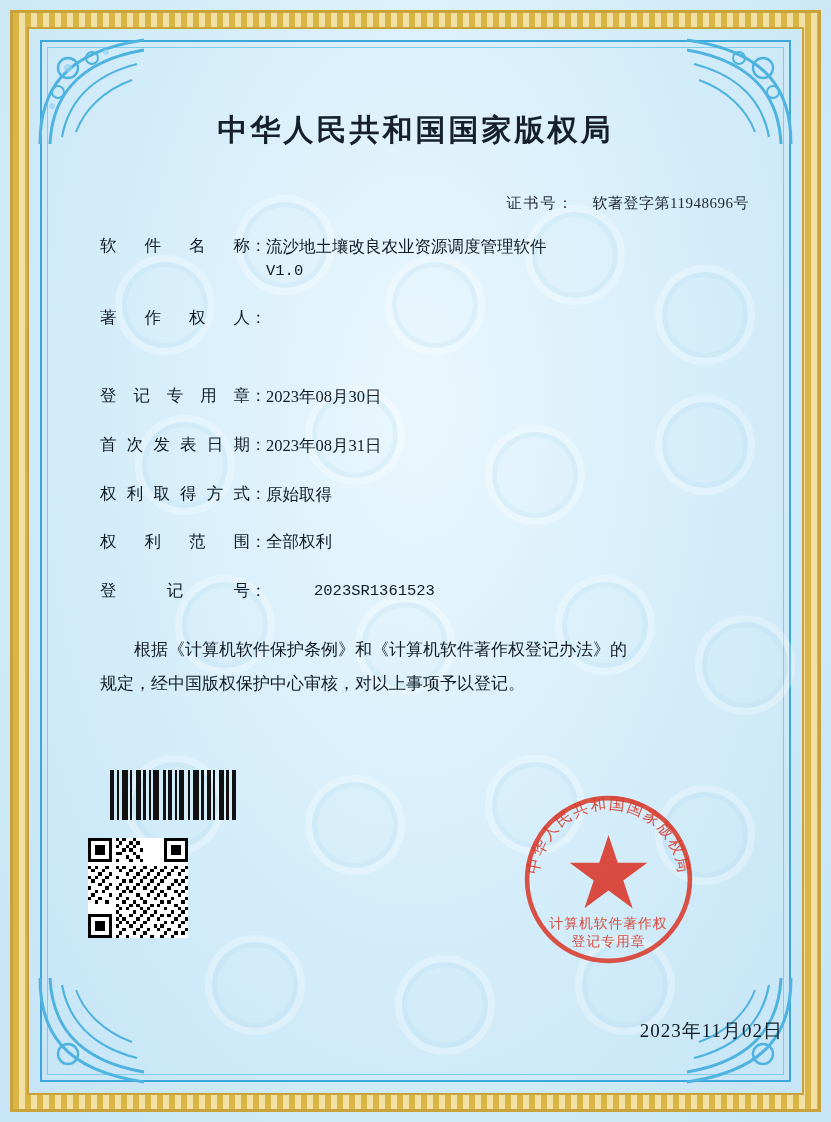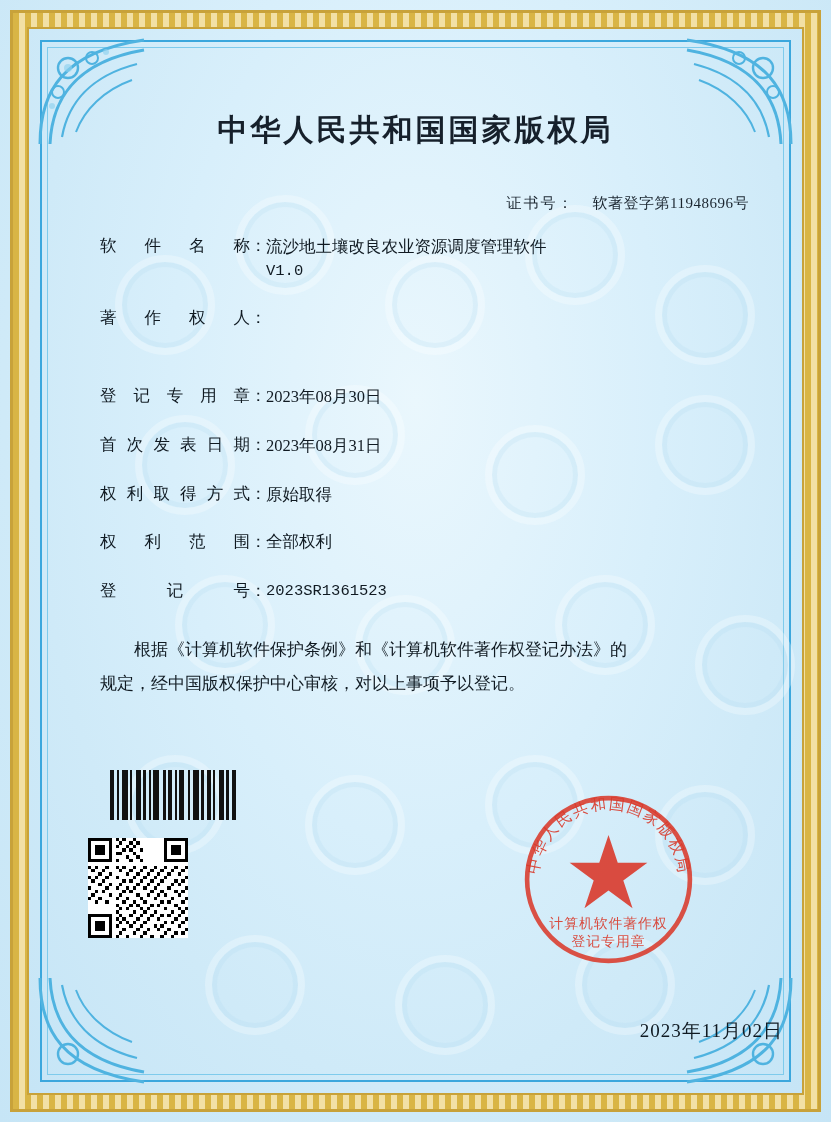--- a/index.html
+++ b/index.html
@@ -108,21 +108,21 @@
   .row .k{
     width:150px;
     flex:0 0 150px;
     text-align:justify;
     text-align-last:justify;
     letter-spacing:0px;
   }
   .row .sep{width:16px;flex:0 0 16px;}
   .row .v{flex:1;line-height:1.5;}
   .row .v .l2{display:block;font-family:"Liberation Mono", monospace;font-size:15.5px;letter-spacing:0px;}
-  .mono{font-family:"Liberation Mono", monospace;font-size:15.5px;}
+  .mono{font-family:"Liberation Mono", monospace;font-size:15.5px;margin-left:48px;}
 
   .gap{height:38px;}
 
   .para{
     margin-top:30px;
     padding-left:40px;
     padding-right:18px;
     font-size:17px;
     line-height:2.0;
     color:#101a22;

